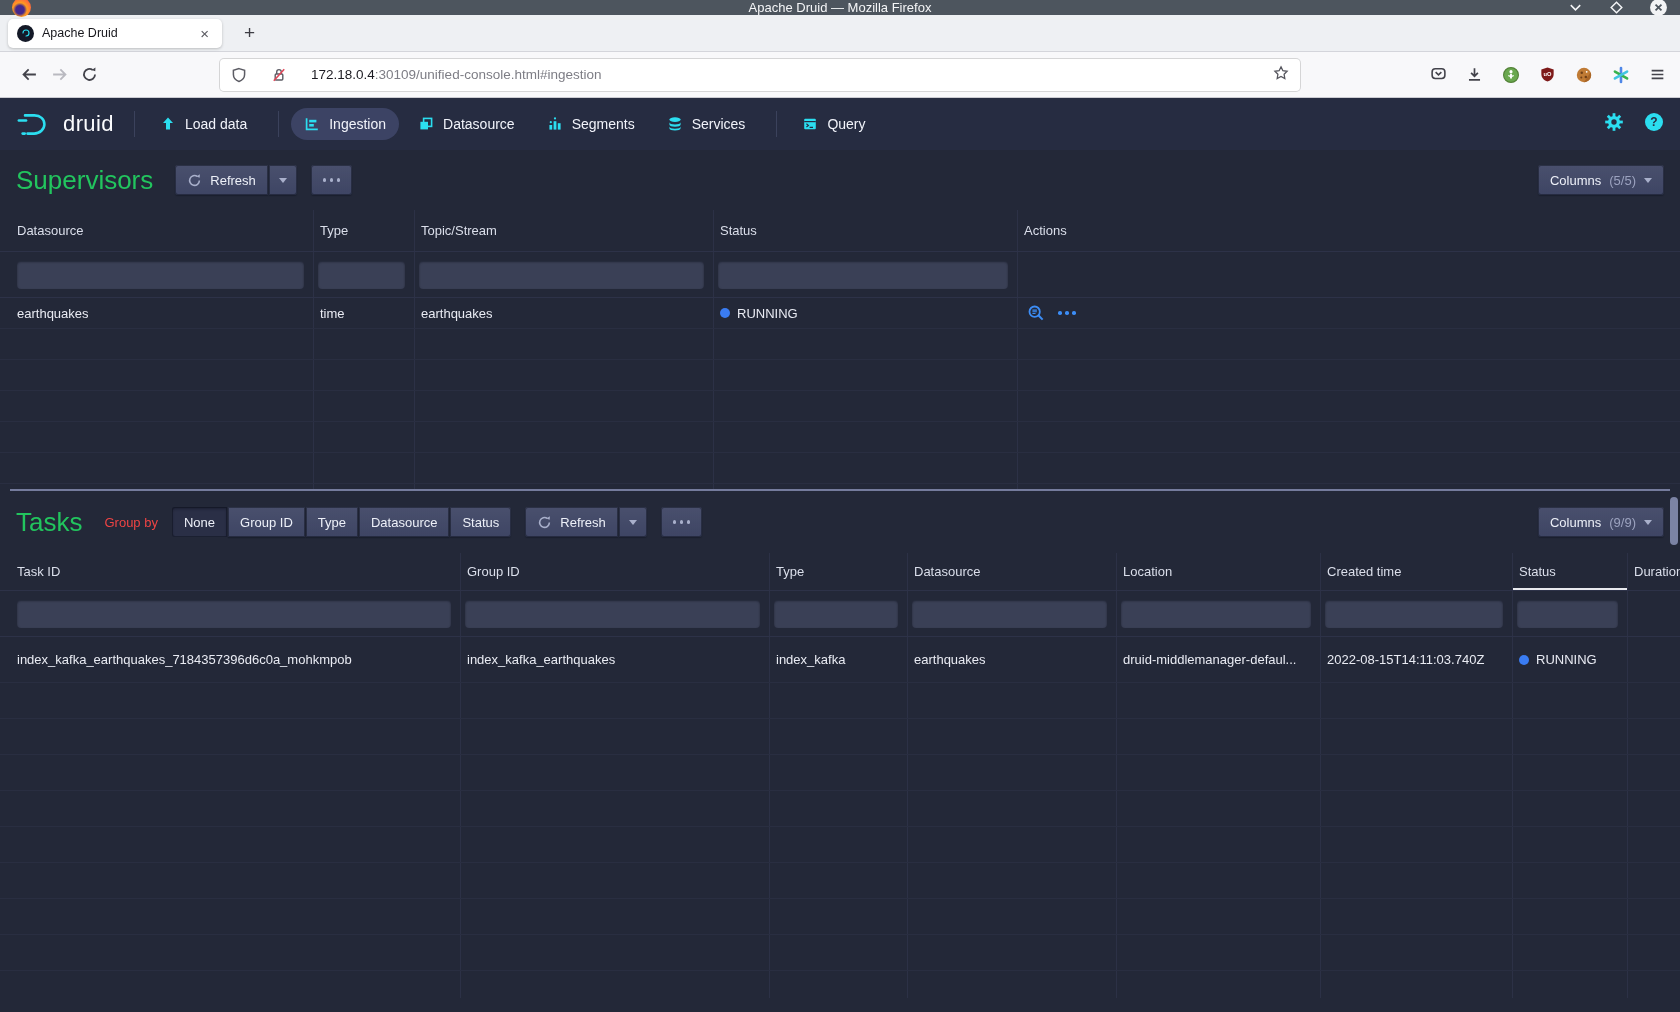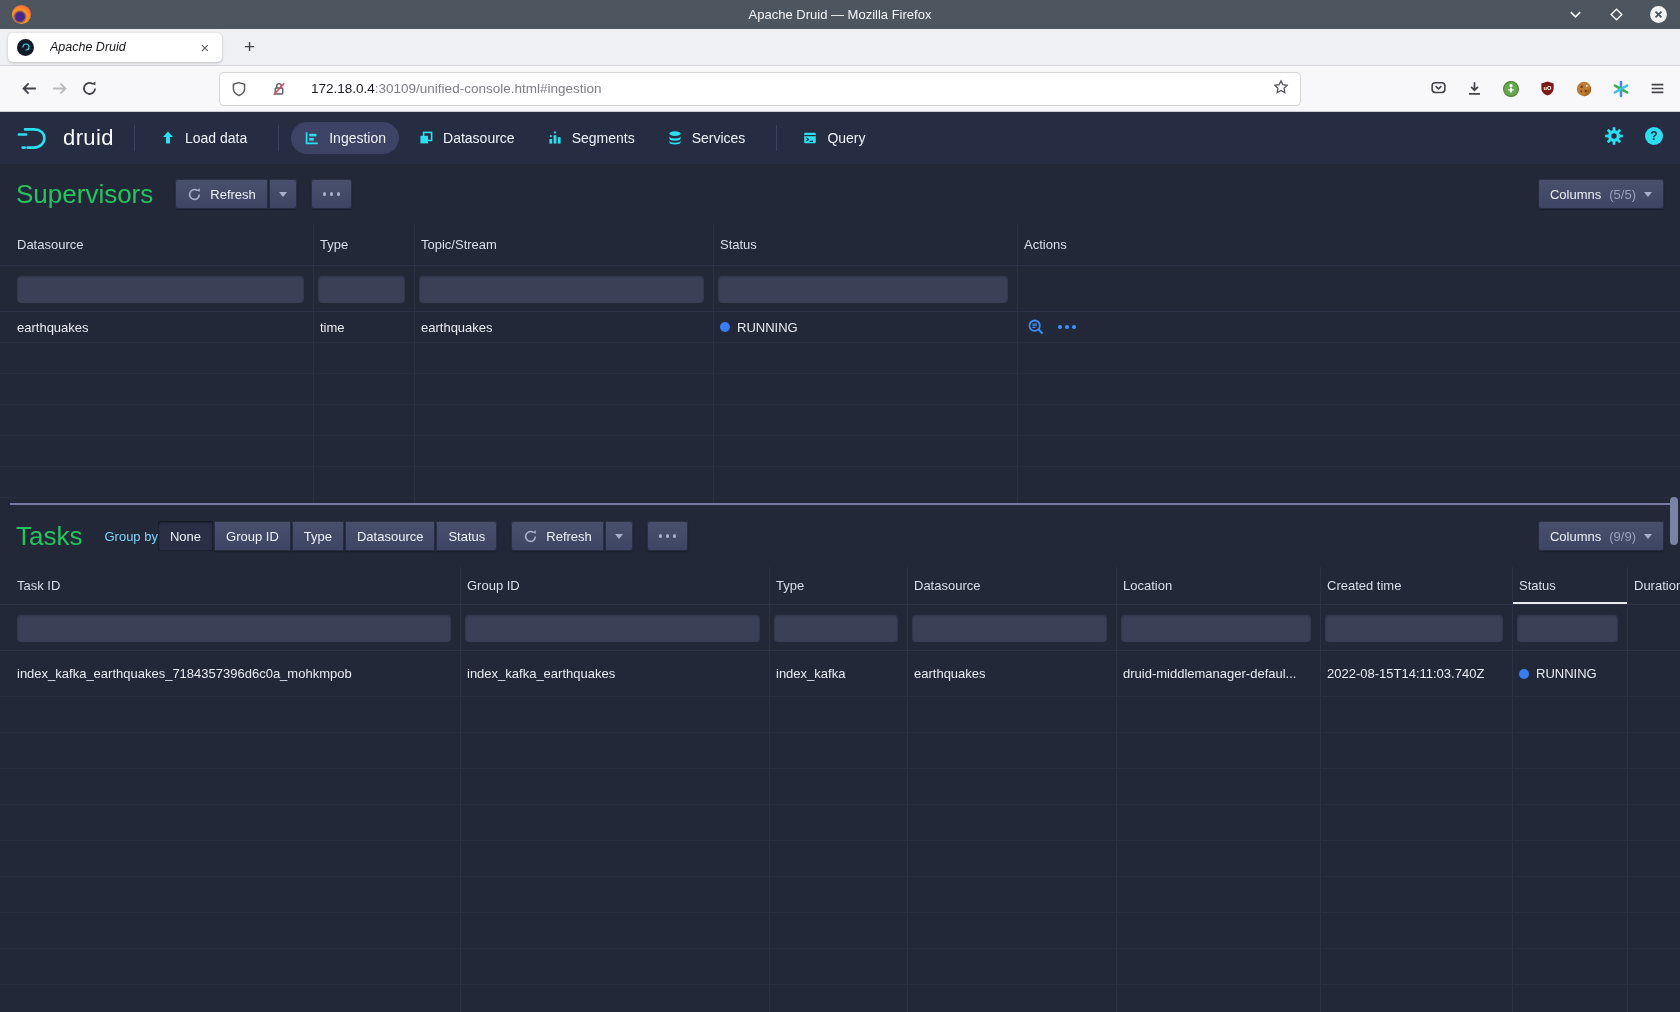--- a/index.html
+++ b/index.html
@@ -1,31 +1,31 @@
 <!DOCTYPE html>
 <html><head>
 <meta charset="utf-8">
 <style>
   * { margin:0; padding:0; box-sizing:border-box; }
   html,body { width:1680px; height:1012px; overflow:hidden; background:#000; }
   .screen { position:relative; width:1680px; height:1012px; overflow:hidden;
             background:#232838; font-family:"Liberation Sans","DejaVu Sans",sans-serif; }
 
   
-  .titlebar { height:29px; background:#4d555e; display:flex; align-items:center; padding:0 12px; position:relative; }
+  .titlebar { height:15px; background:#4d555e; display:flex; align-items:center; padding:0 12px; position:relative; }
   .fx-logo { width:19px; height:19px; border-radius:50%;
              background:radial-gradient(circle at 42% 62%, #45278d 0 26%, #ff9a1f 44%, #ff7139 66%, #e8452c 100%); }
   .win-title { position:absolute; left:0; right:0; text-align:center; color:#f4f5f7; font-size:13px; }
   .win-controls { margin-left:auto; display:flex; align-items:center; gap:24px; z-index:2; }
   .win-controls svg { display:block; }
 
   
   .tabbar { height:37px; background:#eef0f3; border-bottom:1px solid #d4d5db; display:flex; align-items:center; padding:0 8px; }
   .tab { width:214px; height:29px; background:#ffffff; border-radius:5px; box-shadow:0 1px 3px rgba(0,0,0,.22);
-         display:flex; align-items:center; gap:16px; padding:0 9px;font-style:italic; }
+         display:flex; align-items:center; gap:8px; padding:0 9px; }
   .favicon { width:17px; height:17px; border-radius:50%; background:#141927; display:flex; align-items:center; justify-content:center; flex:none; }
   .tab-title { flex:1; font-size:12.5px; color:#17171c; white-space:nowrap; overflow:hidden; }
   .tab-close { color:#5a5a61; font-size:15px; line-height:1; padding:2px 4px; border-radius:3px; }
   .newtab { margin-left:14px; color:#3d3d44; font-size:19px; padding:0 8px; }
 
   
   .urlbar { height:46px; background:#f8f8fa; border-bottom:1px solid #ccccd2; display:flex; align-items:center; padding:0 14px; }
   .nav-btn { width:30px; height:30px; display:flex; align-items:center; justify-content:center; border-radius:4px; }
   .url-spacer { width:116px; }
   .url-field { width:1080px; height:32px; background:#fff; border-radius:4px; box-shadow:0 0 0 1px rgba(0,0,0,.14);
@@ -50,21 +50,21 @@
   
   .content { height:848px; display:flex; flex-direction:column; }
   .pane-sup { height:339px; overflow:hidden; }
   .pane-divider { height:2px; background:#757c9d; margin:0 10px; }
   .pane-tasks { height:507px; overflow:hidden; }
 
   .view-header { display:flex; align-items:center; padding:0 16px; }
   .pane-sup .view-header { height:60px; }
   .pane-tasks .view-header { height:62px; }
   .view-title { color:#22c55e; font-size:26px; margin-right:22px; }
-  .groupby-label { color:#7dd3fc; font-size:13px; }
+  .groupby-label { color:#ef4444; font-size:13px; margin-right:14px; }
 
   .btn { height:30px; display:inline-flex; align-items:center; gap:8px; padding:0 12px; border-radius:3px;
          background:linear-gradient(rgba(255,255,255,.06),rgba(255,255,255,0)), #3e4564;
          box-shadow:inset 0 0 0 1px rgba(14,18,30,.5), 0 1px 1px rgba(10,14,25,.35);
          color:#edf0f8; font-size:13px; border:none; font-family:inherit; white-space:nowrap; }
   .btn .dim { color:#9ba2bf; }
   .btn-group { display:inline-flex; }
   .btn-group .btn { border-radius:0; margin-left:1px; }
   .btn-group .btn:first-child { border-radius:3px 0 0 3px; margin-left:0; }
   .btn-group .btn:last-child { border-radius:0 3px 3px 0; }

